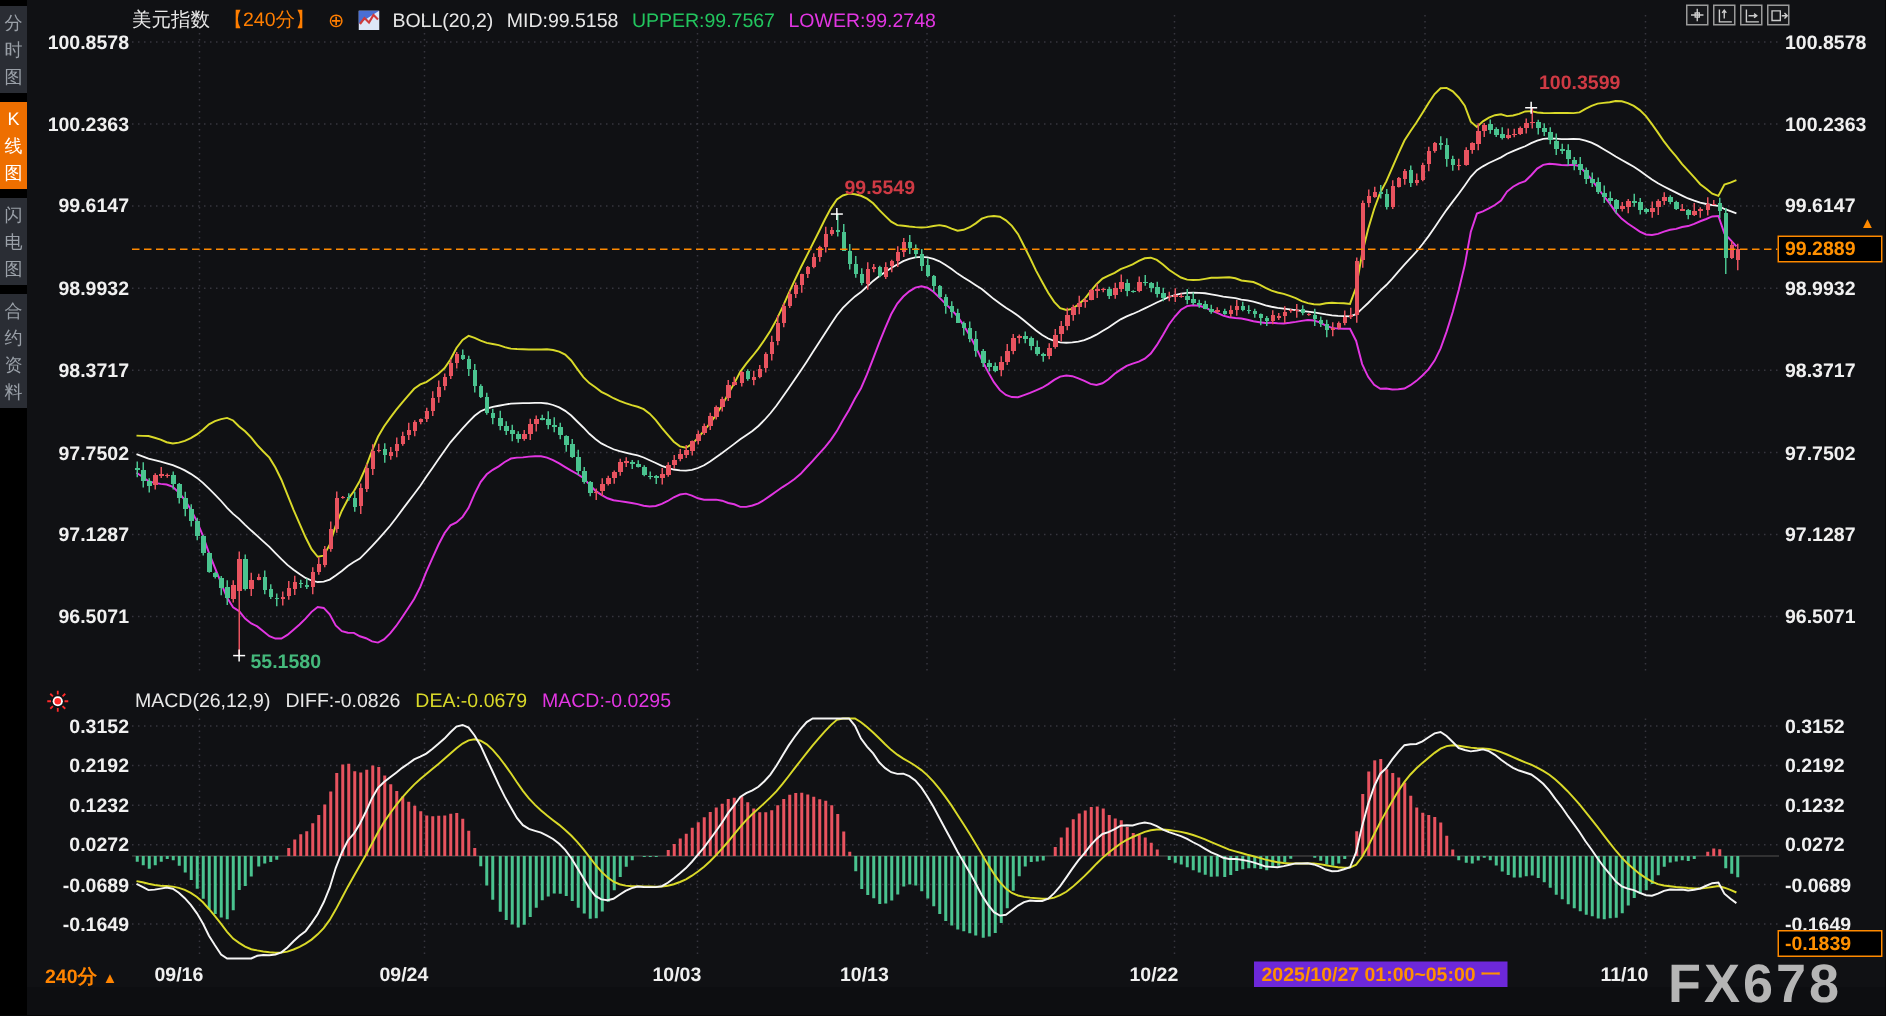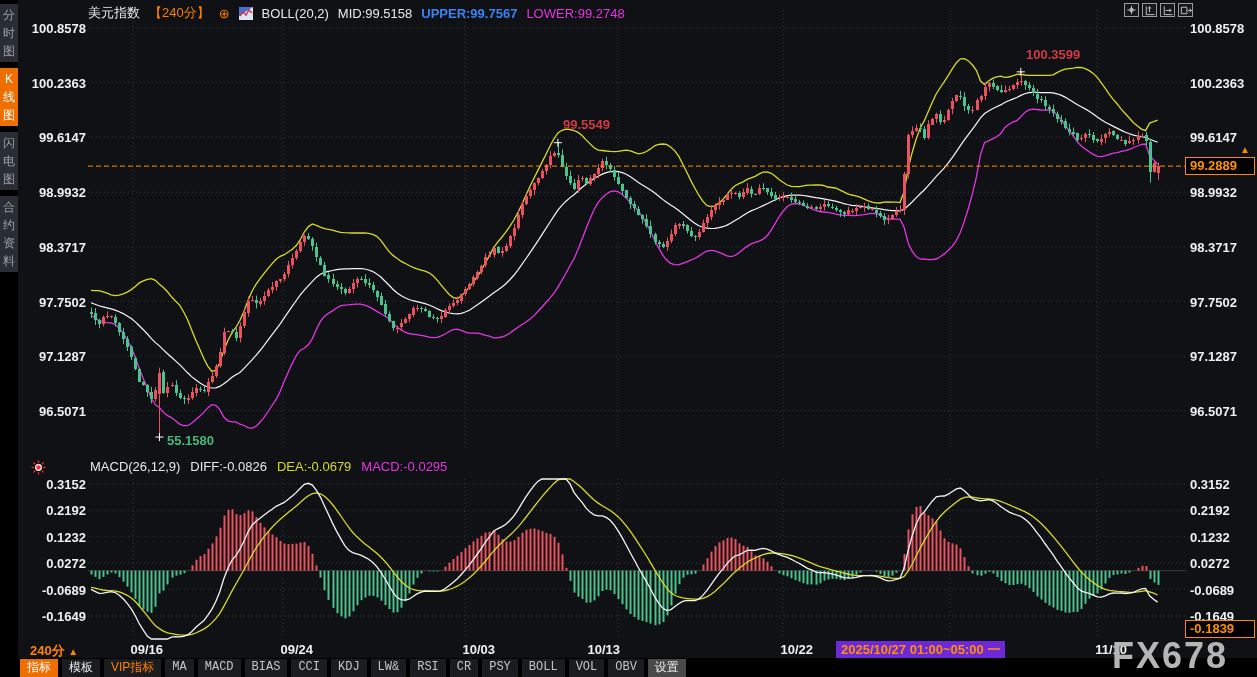--- a/index.html
+++ b/index.html
@@ -14,21 +14,21 @@
   .side-tab { width:18px; text-align:center; font-size:12px; line-height:18px; color:#9aa0a8;
               background:#2a2d34; padding:2px 0; cursor:pointer; }
   .side-tab span { display:block; }
   .side-tab.active { background:#ee6f00; color:#fff; }
 
   
   .header { position:absolute; left:88px; top:4px; height:18px; display:flex; gap:9px; align-items:center;
             font-size:13px; color:#e8e8e8; z-index:3; white-space:nowrap; }
   .header .period { color:#ff7e00; }
   .header .circle-icon { color:#ff7e00; font-size:13px; }
-  .header .upper { color:#3b82f6;font-weight:bold; }
+  .header .upper { color:#22c55e; }
   .header .lower { color:#e236e2; }
   .mini-icon { width:14px; height:13px; display:inline-block; }
 
   .top-icons { position:absolute; left:1124px; top:3px; display:flex; gap:3px; z-index:3; }
   .top-icons .tbtn { width:15px; height:14px; border:1px solid #9a9a9a; background:#17181b;
                      display:flex; align-items:center; justify-content:center; cursor:pointer; }
 
   .ylab { position:absolute; font-size:13px; font-weight:700; color:#f0f0f0; transform:translateY(-50%);
           z-index:2; white-space:nowrap; }
   .ylab.left { left:24px; width:62px; text-align:right; }
@@ -46,21 +46,21 @@
 
   .macd-header { position:absolute; left:90px; top:459px; display:flex; gap:10px; font-size:13px;
                  color:#e8e8e8; z-index:2; white-space:nowrap; }
   .macd-header .dea { color:#d9d929; }
   .macd-header .macdv { color:#e236e2; }
   .sun-icon { position:absolute; left:31px; top:460px; z-index:2; }
 
   
   .x-period { position:absolute; left:30px; top:642px; color:#ff8400; font-size:13px; font-weight:700; z-index:3; cursor:pointer; }
   .x-period .arr { font-size:10px; }
-  .xlab { position:absolute; top:642px; width:60px; margin-left:-30px; text-align:right; color:#f0f0f0;
+  .xlab { position:absolute; top:642px; width:60px; margin-left:-30px; text-align:left; color:#f0f0f0;
           font-size:13px; font-weight:700; z-index:2; }
   .x-stamp { position:absolute; left:836px; top:641px; background:#6d28d9; color:#ff9000; font-size:13px;
              font-weight:700; padding:0 5px; line-height:17px; z-index:3; white-space:nowrap; }
 
   .watermark { position:absolute; left:1112px; top:635px; font-size:36px; font-weight:700; color:#b5b5b5;
                letter-spacing:2px; z-index:5; }
 
   
   .bottombar { position:absolute; left:18px; top:658px; width:1239px; height:19px; background:#000;
                display:flex; gap:4px; padding-left:2px; z-index:4; align-items:center; }
@@ -1045,31 +1045,13 @@
       <div class="xlab" style="left: 283px;">09/24</div>
       <div class="xlab" style="left: 465px;">10/03</div>
       <div class="xlab" style="left: 590px;">10/13</div>
       <div class="xlab" style="left: 783px;">10/22</div>
       <div class="xlab" style="left: 1097px;">11/10</div>
     </div>
   <div class="x-stamp">2025/10/27 01:00~05:00 一</div>
 
   <div class="watermark">FX678</div>
 
-  <div class="bottombar" id="bottombar">
-      <div class="bbtn active">指标</div>
-      <div class="bbtn">模板</div>
-      <div class="bbtn vip">VIP指标</div>
-      <div class="bbtn latin">MA</div>
-      <div class="bbtn latin">MACD</div>
-      <div class="bbtn latin">BIAS</div>
-      <div class="bbtn latin">CCI</div>
-      <div class="bbtn latin">KDJ</div>
-      <div class="bbtn latin">LW&amp;</div>
-      <div class="bbtn latin">RSI</div>
-      <div class="bbtn latin">CR</div>
-      <div class="bbtn latin">PSY</div>
-      <div class="bbtn latin">BOLL</div>
-      <div class="bbtn latin">VOL</div>
-      <div class="bbtn latin">OBV</div>
-      <div class="bbtn settings">设置</div>
-    </div>
 </div>
 
 </body></html>

